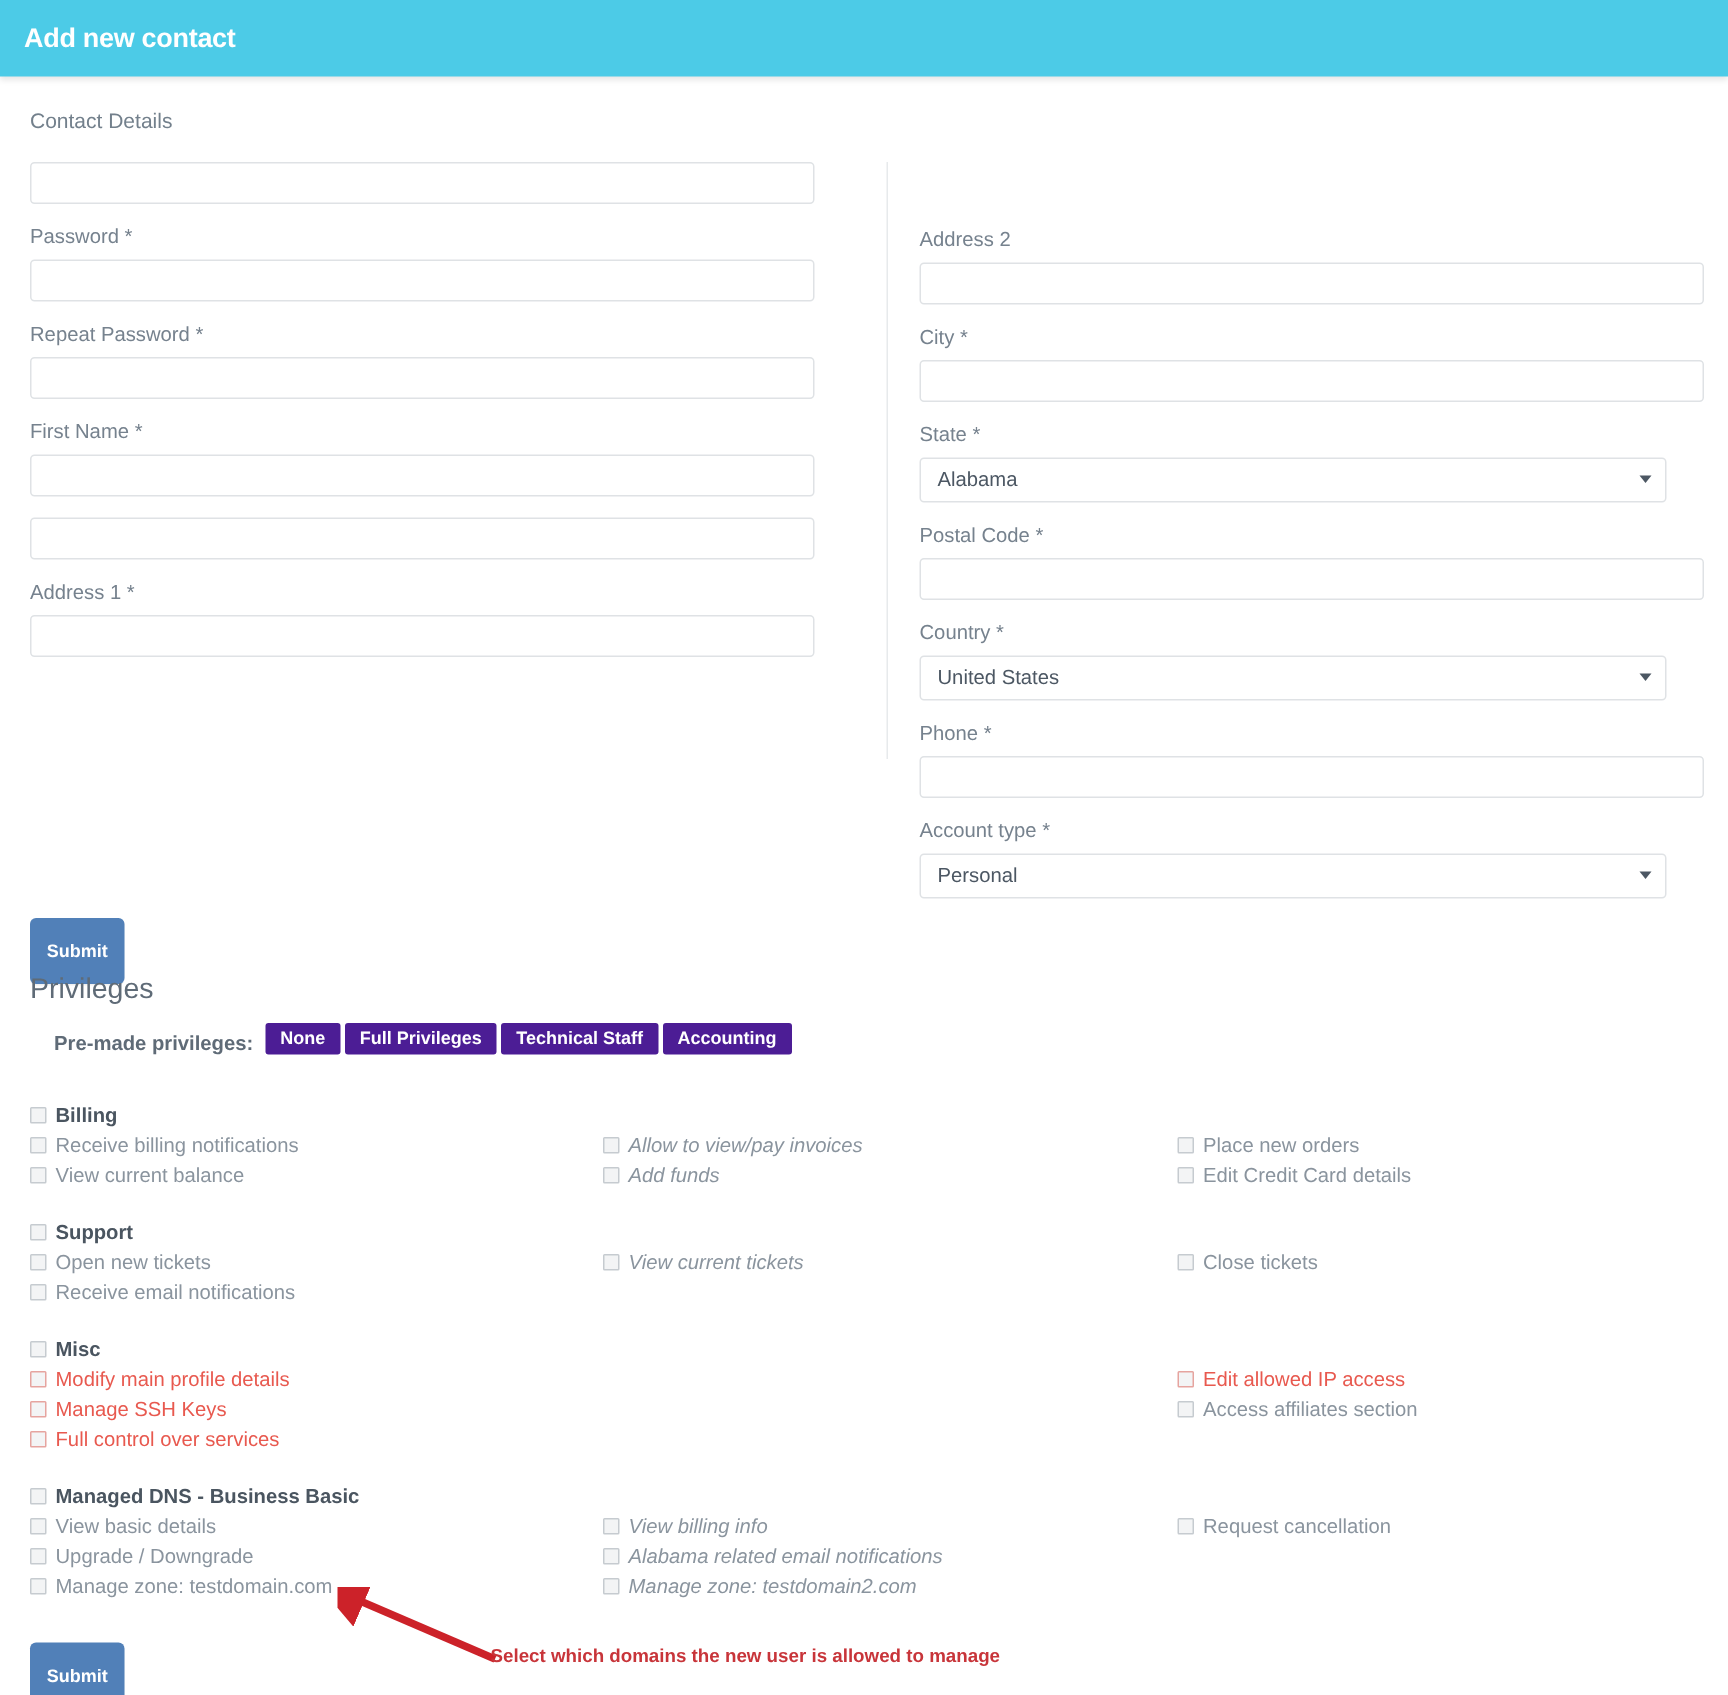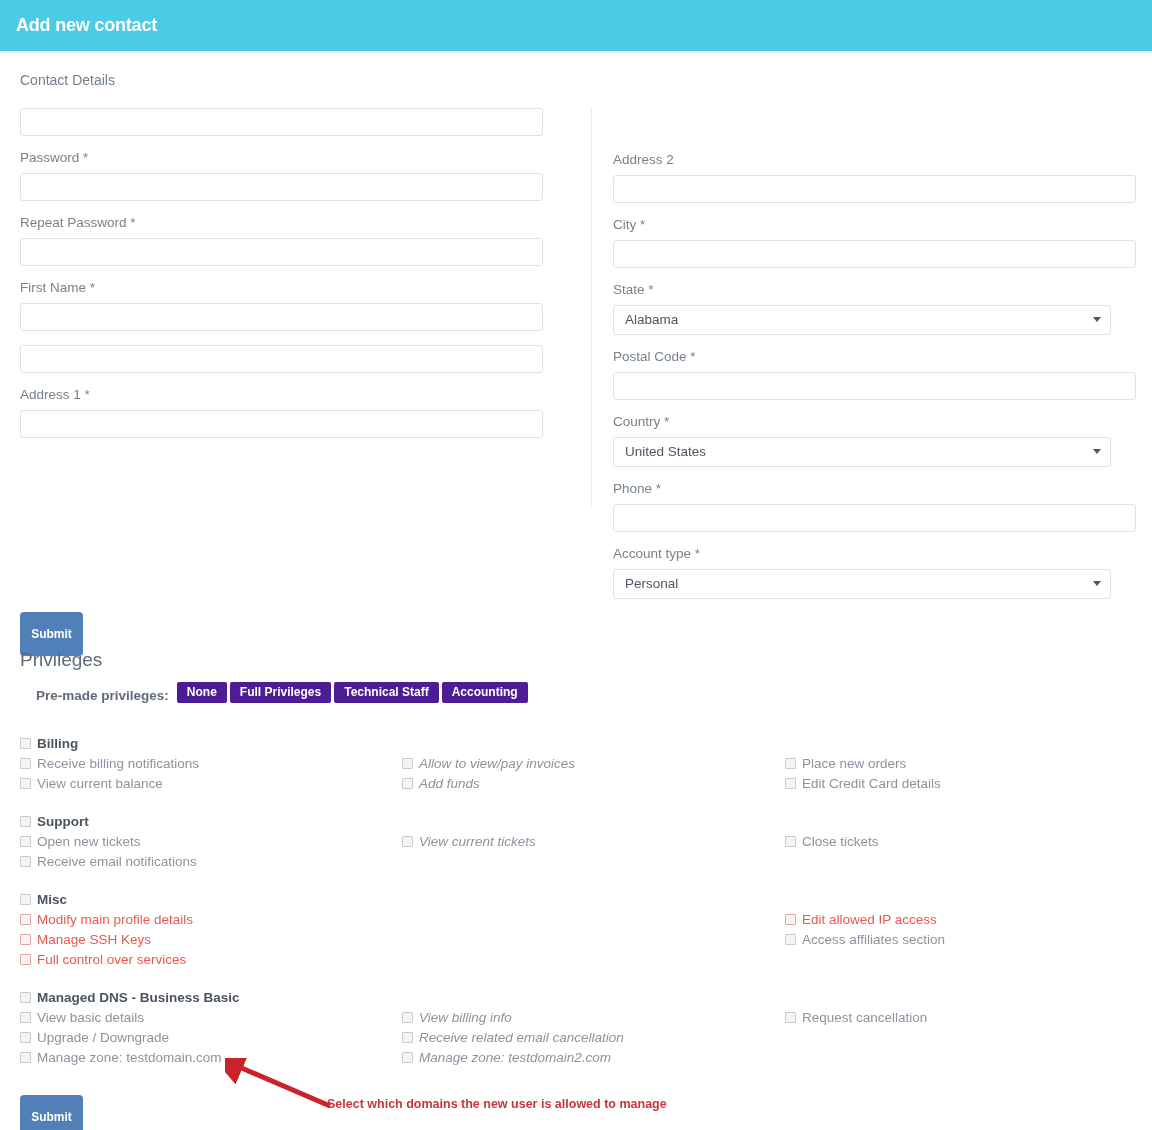--- a/index.html
+++ b/index.html
@@ -319,21 +319,21 @@
     <div class="priv-group">
       <div class="chk-row group-head" style="position: relative; left: 20px;"><span class="chk-box"></span><span class="chk-label">Managed DNS - Business Basic</span></div>
       <div style="position: relative; height: 60px;">
         <div class="col1" style="top: 0px;">
           <div class="chk-row"><span class="chk-box"></span><span class="chk-label">View basic details</span></div>
           <div class="chk-row"><span class="chk-box"></span><span class="chk-label">Upgrade / Downgrade</span></div>
           <div class="chk-row"><span class="chk-box"></span><span class="chk-label">Manage zone: testdomain.com</span></div>
         </div>
         <div class="col2" style="top: 0px;">
           <div class="chk-row"><span class="chk-box"></span><span class="chk-label">View billing info</span></div>
-          <div class="chk-row"><span class="chk-box"></span><span class="chk-label">Receive related email cancellation</span></div>
+          <div class="chk-row"><span class="chk-box"></span><span class="chk-label">Alabama related email notifications</span></div>
           <div class="chk-row"><span class="chk-box"></span><span class="chk-label">Manage zone: testdomain2.com</span></div>
         </div>
         <div class="col3" style="top: 0px;">
           <div class="chk-row"><span class="chk-box"></span><span class="chk-label">Request cancellation</span></div>
         </div>
       </div>
     </div>
   </div>
 
 <button class="btn-submit" id="submit-bottom">Submit</button>

